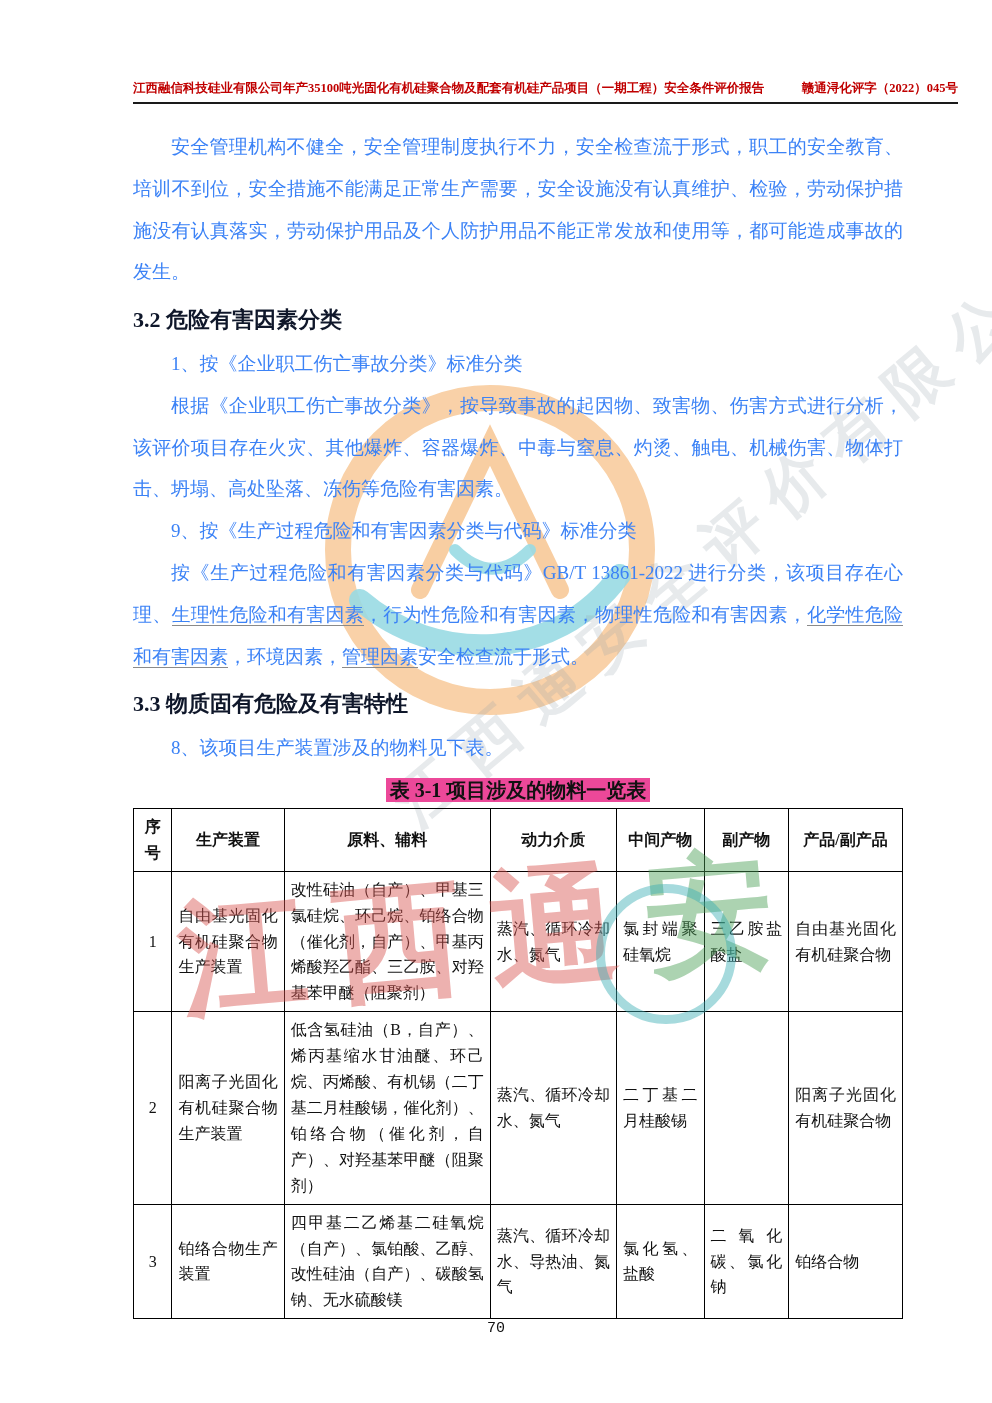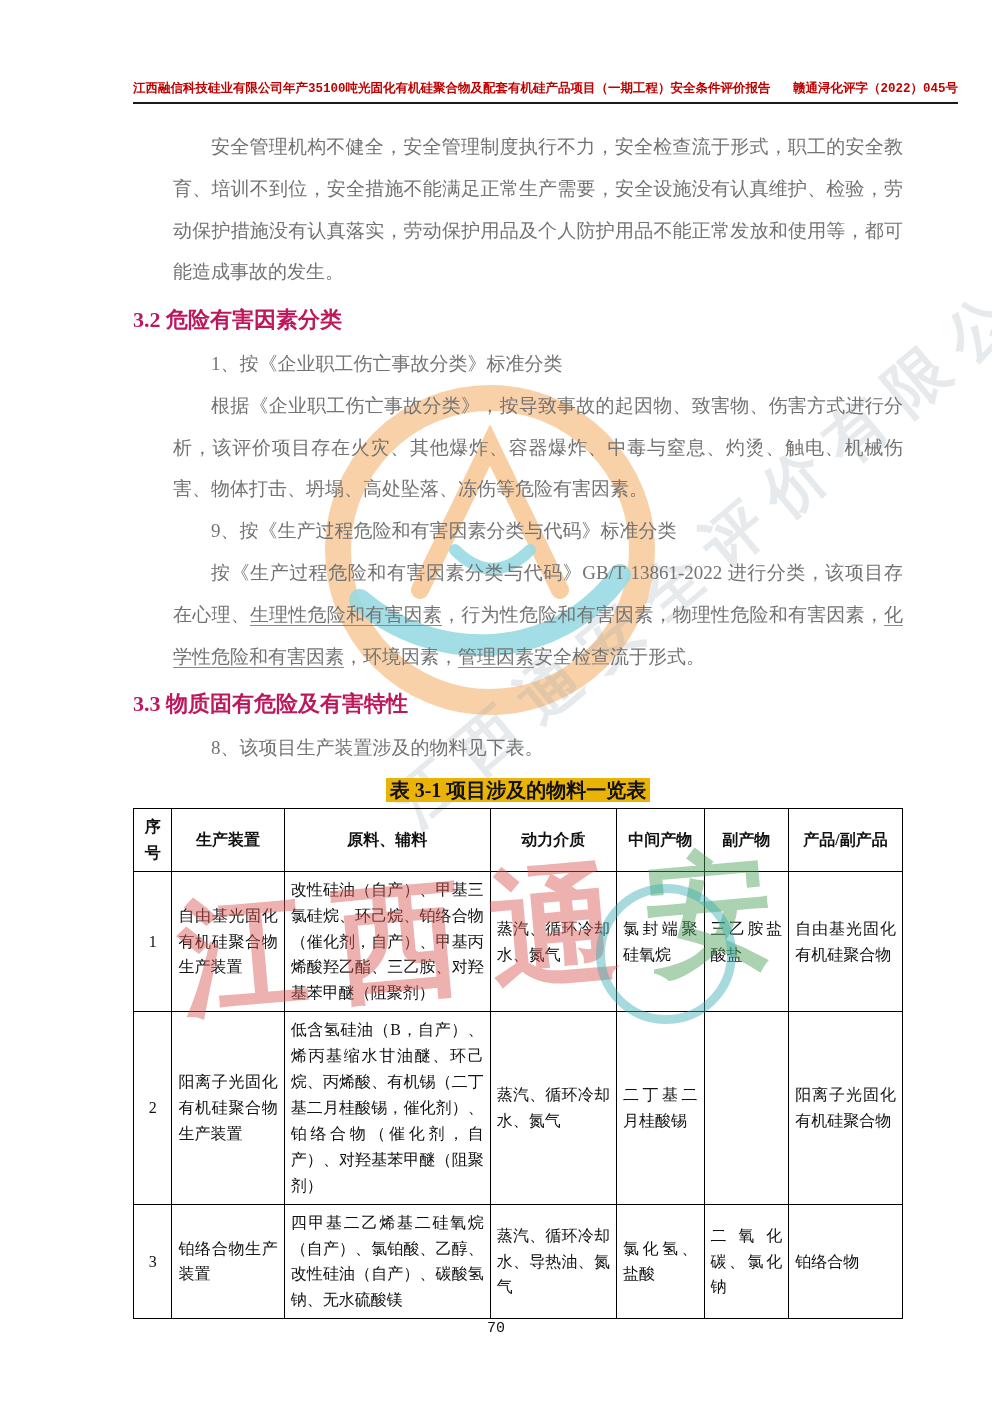--- a/index.html
+++ b/index.html
@@ -13,43 +13,42 @@
     color:#111;
     overflow:hidden;
   }
   
   .header {
     position:absolute; left:133px; right:34px; top:80px;
     z-index:4;
   }
   .header-row {
     display:flex; justify-content:space-between; align-items:flex-end;
-    color:#c00000; font-weight:700; font-size:12.5px; white-space:nowrap;font-family:Liberation Mono, monospace;
+    color:#c00000; font-weight:700; font-size:12.5px; white-space:nowrap;
   }
   .header-rule {
     margin-top:5px; border-bottom:2px solid #1a1a1a; height:0;
   }
   
   .body {
     position:absolute; left:133px; right:89px; top:126px; z-index:4;
   }
   .para {
     font-size:19px; line-height:2.2; text-align:justify; text-indent:2em;
-    color:#737373;
-    margin-left:40px;
+    color:#3b82f6;
   }
   .heading {
     font-size:22px; font-weight:700; line-height:1.9;
-    margin:6px 0 2px 0; color:#be185d;
+    margin:6px 0 2px 0; color:#0f172a;
   }
   .u-line { border-bottom:1px solid #8a8a8a; }
   .table-title {
     text-align:center; font-weight:700; font-size:20px; margin:8px 0 4px 0;
   }
-  .table-title .hl { background:#eab308; padding:1px 4px; }
+  .table-title .hl { background:#ec4899; padding:1px 4px; }
   
   table.materials {
     width:100%; border-collapse:collapse; table-layout:fixed;
     font-size:16px; border:1.5px solid #000;padding-left:16px;
   }
   table.materials th, table.materials td {
     border:1px solid #000; padding:5px 6px; line-height:1.62;
     vertical-align:middle; word-break:break-all;
   }
   table.materials th {

